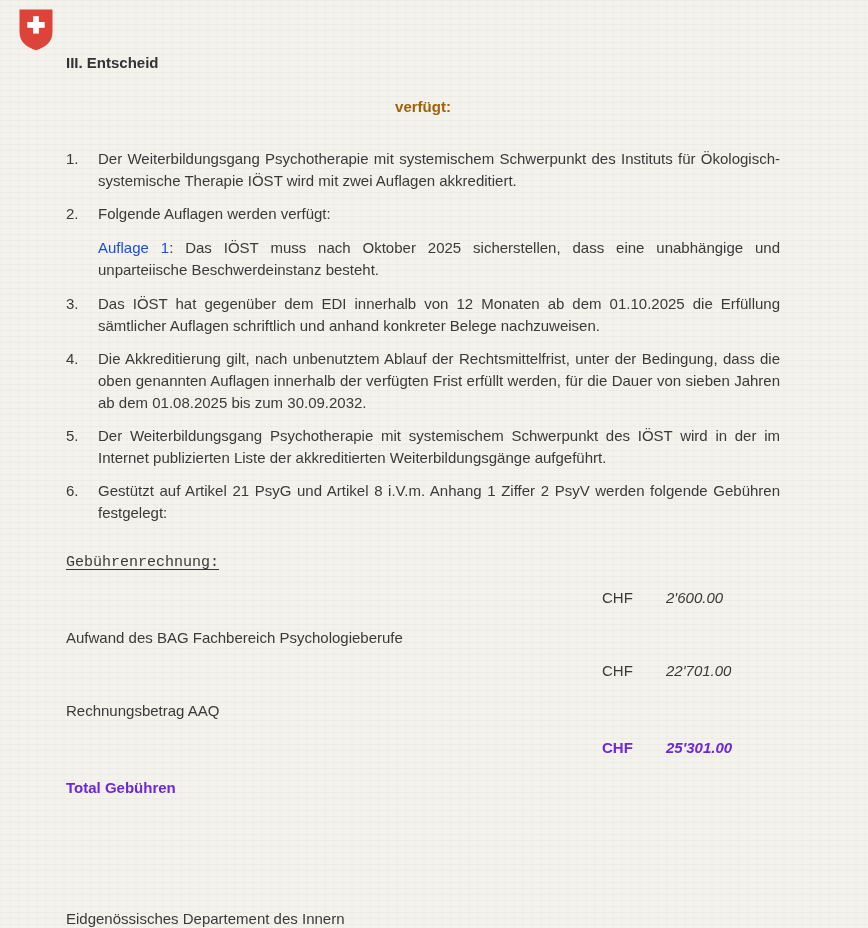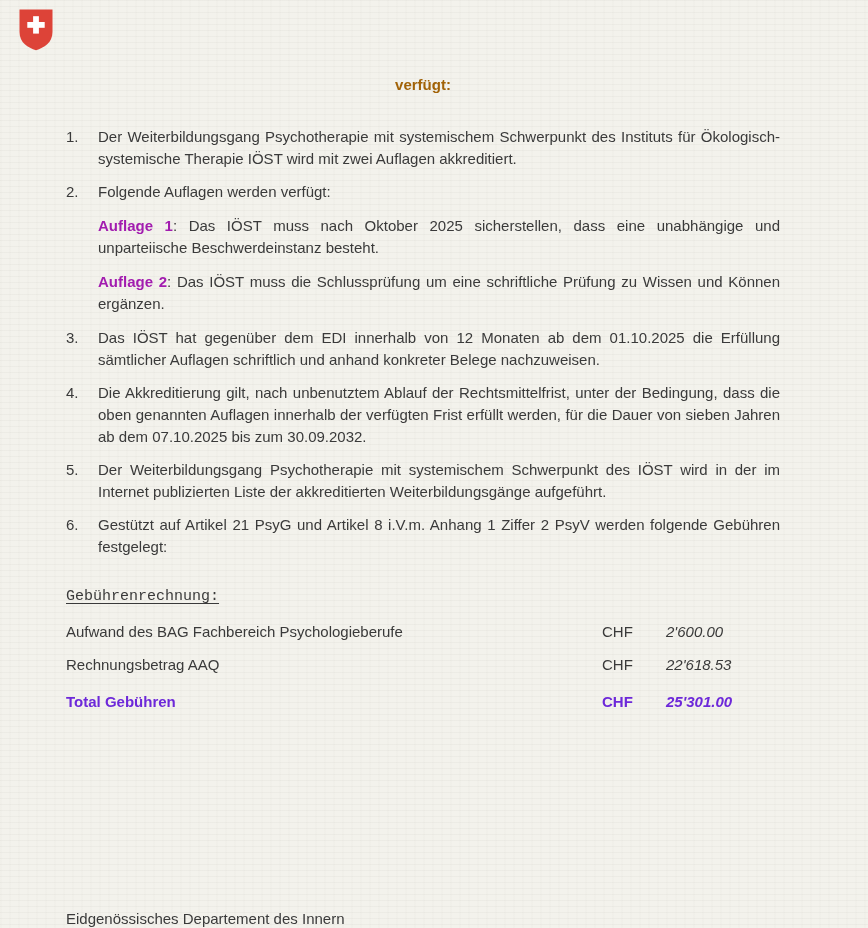--- a/index.html
+++ b/index.html
@@ -66,33 +66,33 @@
     flex: 0 0 32px;
   }
   .item .txt {
     flex: 1;
     text-align: justify;
   }
   .sub {
     margin: 12px 0 12px 32px;
     text-align: justify;
   }
-  .sub .sub-label { font-weight: bold; color:#a21caf; }
+  .sub .sub-label { font-weight: normal; color:#1d4ed8; }
   .fees { margin-top: 28px; }
   .fees-title {
     margin: 0 0 13px 0;
     text-decoration: underline;
     text-underline-offset: 3px;
     font-family: Liberation Mono, monospace;
   }
   .fee-row {
     display: flex;
     margin-bottom: 11px;
   }
-  .fee-row .fee-label { width: 536px; flex: 0 0 536px; }
+  .fee-row .fee-label { width: 536px; flex: 0 0 536px; margin-top: 40px; }
   .fee-row .fee-cur   { width: 64px;  flex: 0 0 64px; }
   .fee-row .fee-amt   { flex: 1; padding-right: 10px; font-style: italic; }
   .fee-row.total {
     margin-top: 15px;
     font-weight: bold;
     color: #6d28d9;
   }
   .footer {
     position: absolute;
     left: 66px;
@@ -108,48 +108,48 @@
   <div class="logo">
     <svg viewBox="0 0 36 44" width="36" height="44" aria-hidden="true">
       <path d="M1.5 1.5 h33 v22.5 c0 11 -8.6 15.6 -16.5 18.3 C10.1 39.6 1.5 35 1.5 24 Z" fill="#dd4338"></path>
       <rect x="15.1" y="8.2" width="5.8" height="17.4" fill="#ffffff"></rect>
       <rect x="9.3" y="14" width="17.4" height="5.8" fill="#ffffff"></rect>
     </svg>
   </div>
 
   <div class="content">
 
+    <h1 class="heading">III. Entscheid</h1>
 
 
     <p class="decree">verfügt:</p>
 
     <div class="list">
 
       <div class="item">
         <span class="num">1.</span>
         <span class="txt">Der Weiterbildungsgang Psychotherapie mit systemischem Schwerpunkt des Instituts für Ökologisch-systemische Therapie IÖST wird mit zwei Auflagen akkreditiert.</span>
       </div>
 
       <div class="item">
         <span class="num">2.</span>
         <span class="txt">Folgende Auflagen werden verfügt:</span>
       </div>
 
       <p class="sub"><span class="sub-label">Auflage 1</span><span>: Das IÖST muss nach Oktober 2025 sicherstellen, dass eine unabhängige und unparteiische Beschwerdeinstanz besteht.</span></p>
 
-      <p class="sub"><span class="sub-label">Auflage 2</span><span>: Das IÖST muss die Schlussprüfung um eine schriftliche Prüfung zu Wissen und Können ergänzen.</span></p>
 
       <div class="item">
         <span class="num">3.</span>
         <span class="txt">Das IÖST hat gegenüber dem EDI innerhalb von 12 Monaten ab dem 01.10.2025 die Erfüllung sämtlicher Auflagen schriftlich und anhand konkreter Belege nachzuweisen.</span>
       </div>
 
       <div class="item">
         <span class="num">4.</span>
-        <span class="txt">Die Akkreditierung gilt, nach unbenutztem Ablauf der Rechtsmittelfrist, unter der Bedingung, dass die oben genannten Auflagen innerhalb der verfügten Frist erfüllt werden, für die Dauer von sieben Jahren ab dem 07.10.2025 bis zum 30.09.2032.</span>
+        <span class="txt">Die Akkreditierung gilt, nach unbenutztem Ablauf der Rechtsmittelfrist, unter der Bedingung, dass die oben genannten Auflagen innerhalb der verfügten Frist erfüllt werden, für die Dauer von sieben Jahren ab dem 01.08.2025 bis zum 30.09.2032.</span>
       </div>
 
       <div class="item">
         <span class="num">5.</span>
         <span class="txt">Der Weiterbildungsgang Psychotherapie mit systemischem Schwerpunkt des IÖST wird in der im Internet publizierten Liste der akkreditierten Weiterbildungsgänge aufgeführt.</span>
       </div>
 
       <div class="item">
         <span class="num">6.</span>
         <span class="txt">Gestützt auf Artikel 21 PsyG und Artikel 8 i.V.m. Anhang 1 Ziffer 2 PsyV werden folgende Gebühren festgelegt:</span>
@@ -163,21 +163,21 @@
 
       <div class="fee-row">
         <span class="fee-label">Aufwand des BAG Fachbereich Psychologieberufe</span>
         <span class="fee-cur">CHF</span>
         <span class="fee-amt">2'600.00</span>
       </div>
 
       <div class="fee-row">
         <span class="fee-label">Rechnungsbetrag AAQ</span>
         <span class="fee-cur">CHF</span>
-        <span class="fee-amt">22'618.53</span>
+        <span class="fee-amt">22'701.00</span>
       </div>
 
       <div class="fee-row total">
         <span class="fee-label">Total Gebühren</span>
         <span class="fee-cur">CHF</span>
         <span class="fee-amt">25'301.00</span>
       </div>
 
     </div>
 

